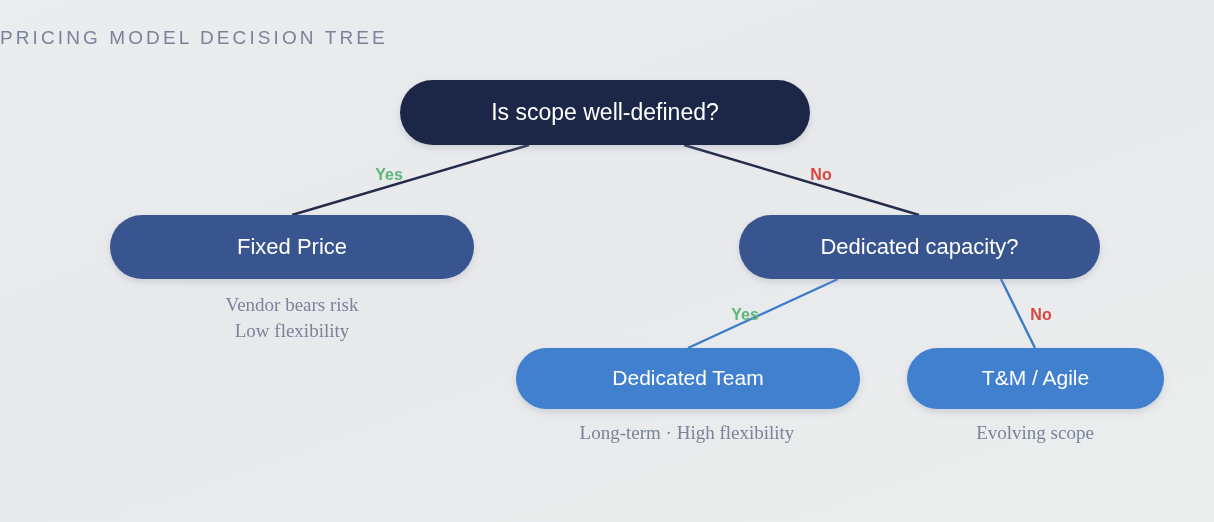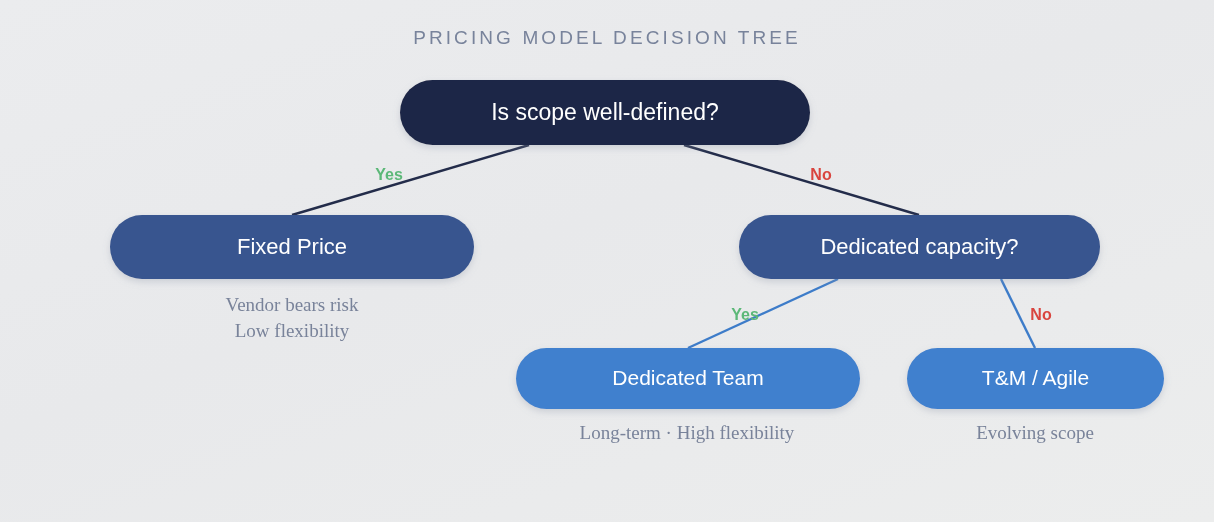--- a/index.html
+++ b/index.html
@@ -18,21 +18,20 @@
     position: relative;
     width: 1214px;
     height: 522px;
     background: linear-gradient(160deg, #ebecee 0%, #e8e9eb 45%, #eceded 100%);
   }
   #diagram-title {
     position: absolute;
     left: 0;
     top: 27px;
     width: 1214px;
-    text-align: center;
     font-family: "Liberation Sans", sans-serif;
     font-size: 19px;
     font-weight: 500;
     letter-spacing: 3.1px;
     color: #78839b;
     white-space: pre;
   }
   svg#tree {
     position: absolute;
     left: 0;

